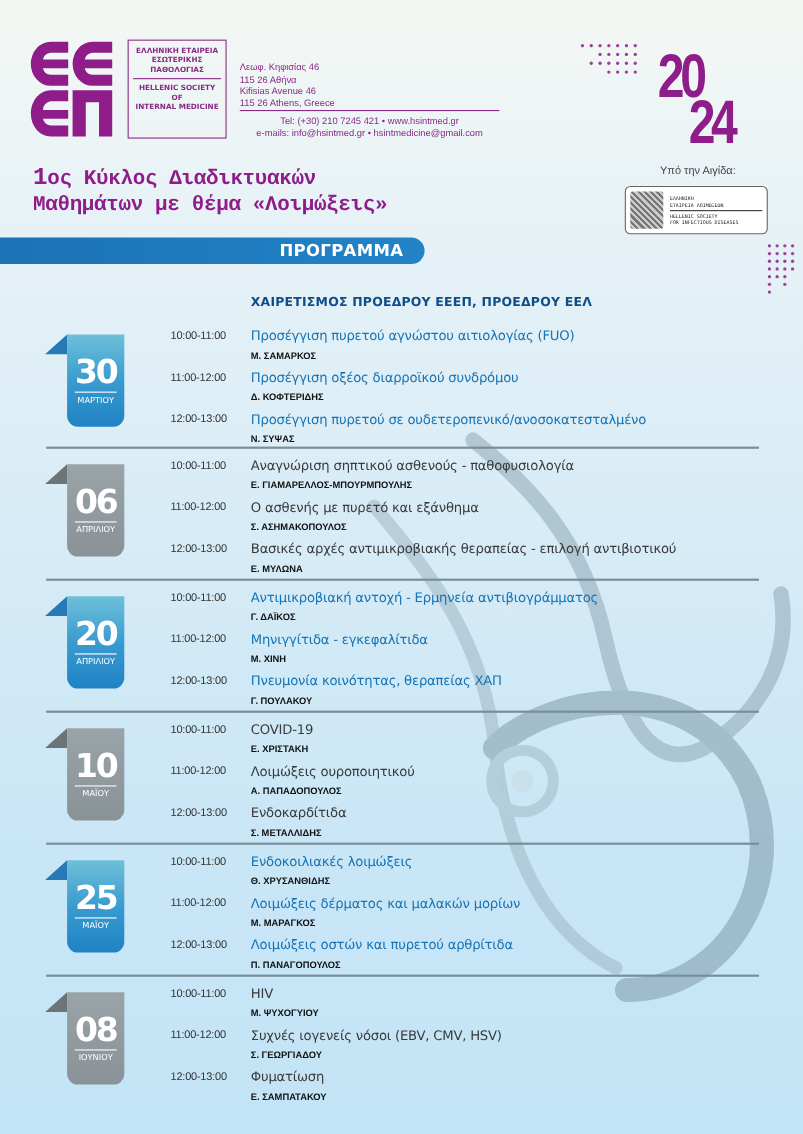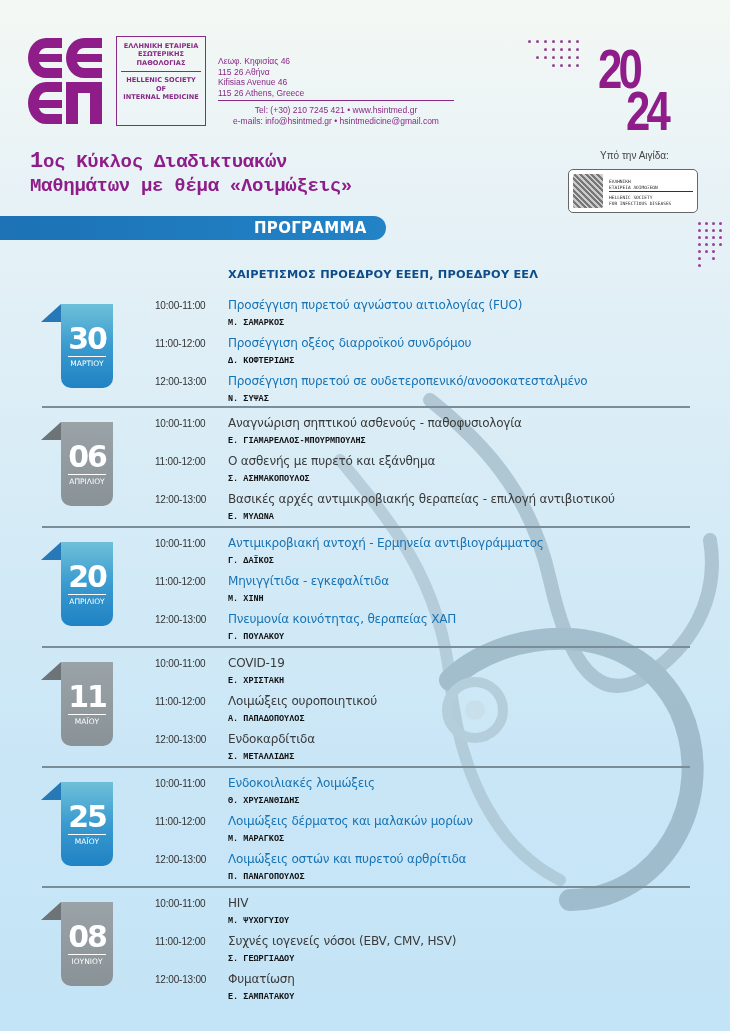--- a/index.html
+++ b/index.html
@@ -64,21 +64,21 @@
   .ribbon .line { position: absolute; left: 27px; top: 52px; width: 38px; border-top: 1px solid #fff; }
   .ribbon .month { position: absolute; left: 20px; top: 55px; width: 52px; text-align: center; color: #fff; font-family: "DejaVu Sans", sans-serif; font-weight: normal; font-size: 7.5px; }
   .blue .fold { border-bottom-color: #2778b6; }
   .blue .body { background: linear-gradient(180deg, #6ec0d8 0%, #3a9bd0 50%, #1f82c3 100%); }
   .grey .fold { border-bottom-color: #6c7478; }
   .grey .body { background: linear-gradient(180deg, #9aa3a8 0%, #899297 100%); }
   .talks { position: absolute; left: 155px; top: 0; }
   .talk { position: relative; height: 38px; }
   .talk .time { position: absolute; left: 0; top: 2px; width: 70px; font-size: 10px; color: #333; letter-spacing: -0.2px; font-family: "Liberation Sans", sans-serif; }
   .talk .topic { position: absolute; left: 73px; top: 0; white-space: nowrap; font-family: "DejaVu Sans", sans-serif; font-size: 12px; letter-spacing: -0.2px; }
-  .talk .speaker { position: absolute; left: 73px; top: 20px; white-space: nowrap; font-family: Liberation Mono, monospace; font-weight: bold; font-size: 8.5px; color: #111; }
+  .talk .speaker { position: absolute; left: 73px; top: 20px; white-space: nowrap; font-family: Liberation Sans, sans-serif; font-weight: bold; font-size: 8.5px; color: #111; }
   .blue-t .topic { color: #1673b5; }
   .grey-t .topic { color: #3a3a3a; }
 </style>
 </head>
 <body>
 
 <svg class="steth" viewBox="0 0 430 560">
   <path d="M130 20 C 180 60, 230 110, 250 200 C 270 290, 300 320, 340 300 C 390 270, 420 220, 410 160" stroke="#8fa9b8" stroke-width="14" fill="none" stroke-linecap="round"></path>
   <path d="M40 80 C 90 140, 140 200, 150 300 C 160 400, 200 470, 260 500" stroke="#9fb7c4" stroke-width="12" fill="none" stroke-linecap="round"></path>
   <path d="M150 300 C 200 250, 330 230, 380 330 C 420 420, 360 520, 270 520" stroke="#7f9bab" stroke-width="22" fill="none" stroke-linecap="round"></path>
@@ -272,21 +272,21 @@
           <span class="time">12:00-13:00</span>
           <span class="topic">Πνευμονία κοινότητας, θεραπείας ΧΑΠ</span>
           <span class="speaker">Γ. ΠΟΥΛΑΚΟΥ</span>
         </div>
     </div>
     </div>
     <div class="session" style="top: 656px;">
     <div class="ribbon grey" style="top:6px">
       <div class="fold"></div>
       <div class="body"></div>
-      <div class="day">11</div>
+      <div class="day">10</div>
       <div class="line"></div>
       <div class="month">ΜΑΪΟΥ</div>
     </div>
     <div class="talks grey-t">
 
         <div class="talk">
           <span class="time">10:00-11:00</span>
           <span class="topic">COVID-19</span>
           <span class="speaker">Ε. ΧΡΙΣΤΑΚΗ</span>
         </div>

